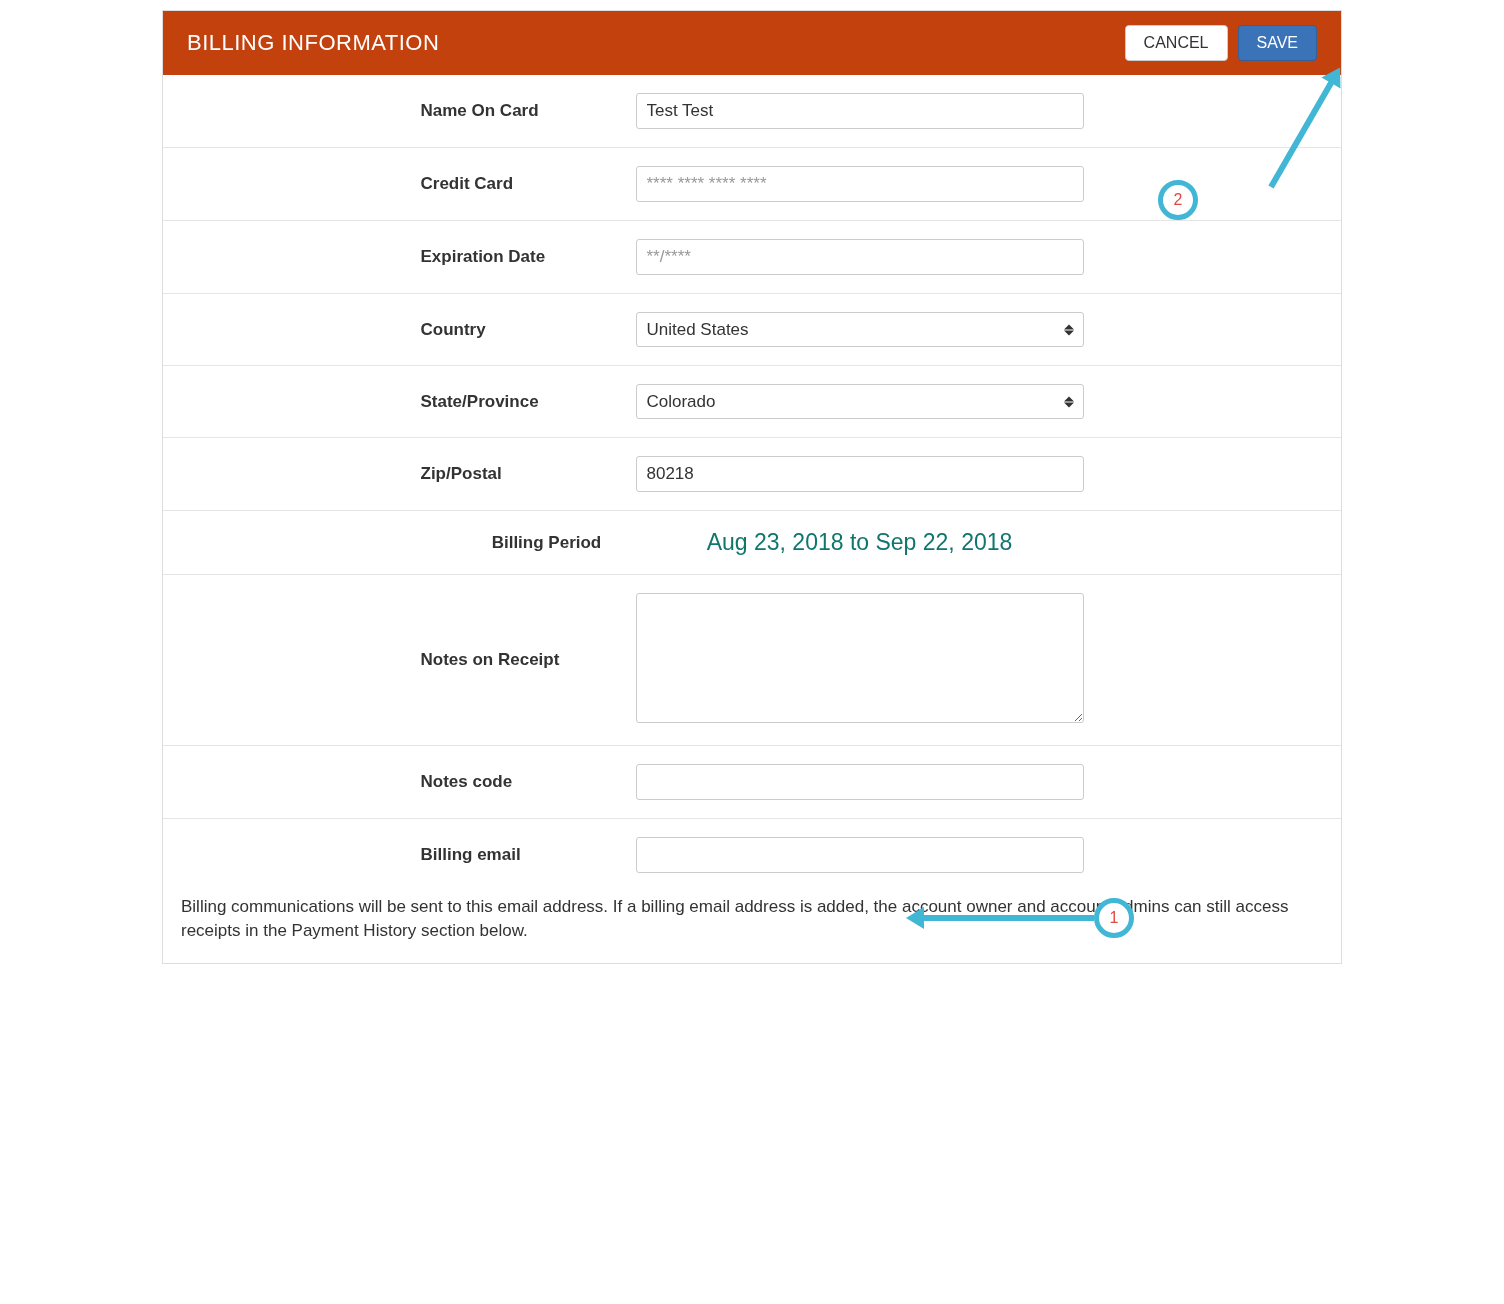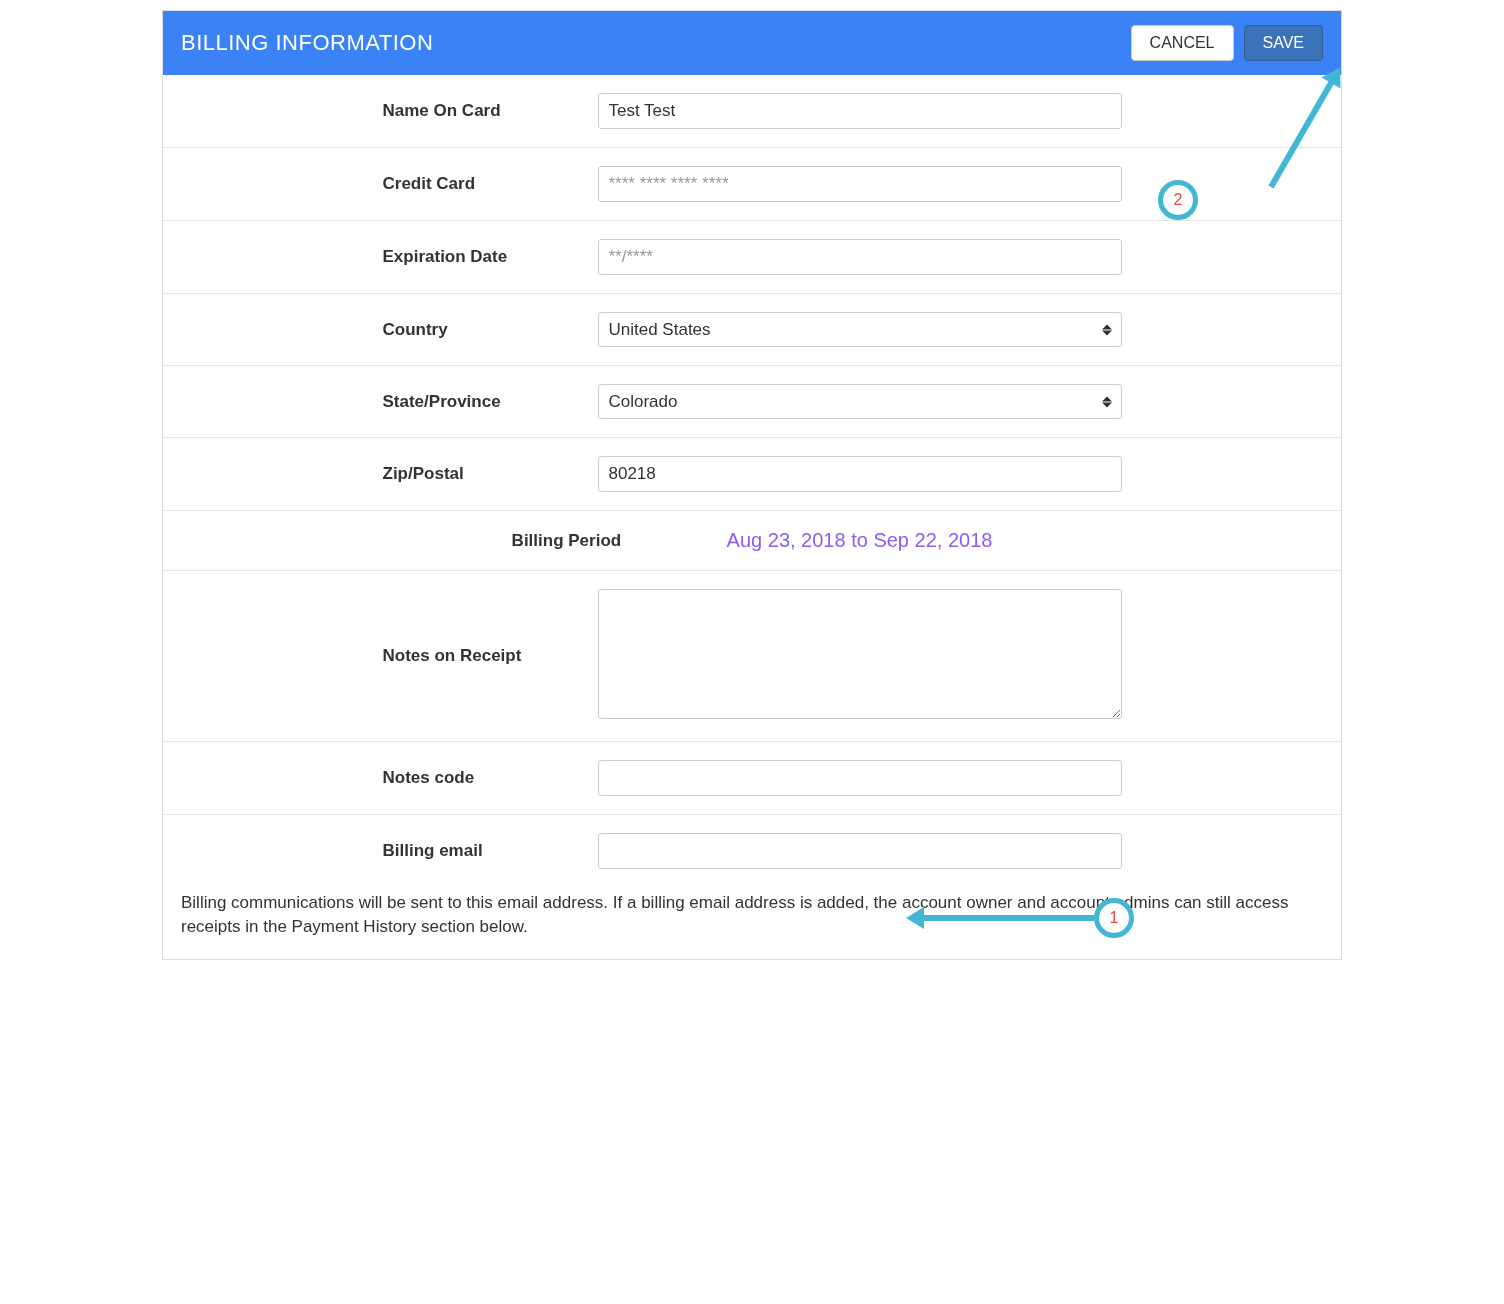--- a/index.html
+++ b/index.html
@@ -10,26 +10,26 @@
     background: #fff;
     padding: 10px;
   }
   .panel {
     width: 1180px;
     margin: 0 auto;
     border: 1px solid #ddd;
     background: #fff;
   }
   .panel-header {
-    background: #3b82f6;
+    background: #c2410c;
     color: #fff;
     display: flex;
     align-items: center;
     justify-content: space-between;
-    padding: 14px 18px;
+    padding: 14px 24px;
     gap: 7px;
   }
   .panel-title {
     font-size: 22px;
     font-weight: 400;
     letter-spacing: 0.5px;
   }
   .header-buttons { display: flex; gap: 10px; }
   .btn {
     font-size: 16px;
@@ -57,21 +57,21 @@
     justify-content: center;
   }
   .form-row.tall { align-items: center; min-height: 160px; }
   .form-row:last-of-type { border-bottom: none; }
   .form-label {
     width: 215px;
     font-weight: 700;
     font-size: 17px;
     color: #333;
   }
-  .form-control-wrap { flex: 0 0 auto; width: 524px; }
+  .form-control-wrap { flex: 0 0 auto; width: 448px; }
   .text-input, .select-input, .textarea-input {
     width: 100%;
     font-size: 17px;
     font-family: inherit;
     padding: 7px 10px;
     border: 1px solid #ccc;
     border-radius: 3px;
     background: #fff;
     color: #333;
   }
@@ -102,22 +102,22 @@
     border-left: 5px solid transparent;
     border-right: 5px solid transparent;
   }
   .select-caret .up { border-bottom: 5px solid #333; }
   .select-caret .down { border-top: 5px solid #333; }
   .textarea-input {
     height: 130px;
     resize: both;
   }
   .static-value {
-    font-size: 20px;
-    color: #8b5cf6;
+    font-size: 23px;
+    color: #0f766e;
   }
   .help-text {
     padding: 4px 18px 20px 18px;
     font-size: 17px;
     color: #333;
     line-height: 1.4;
   }
   
   .overlay {
     position: absolute;

